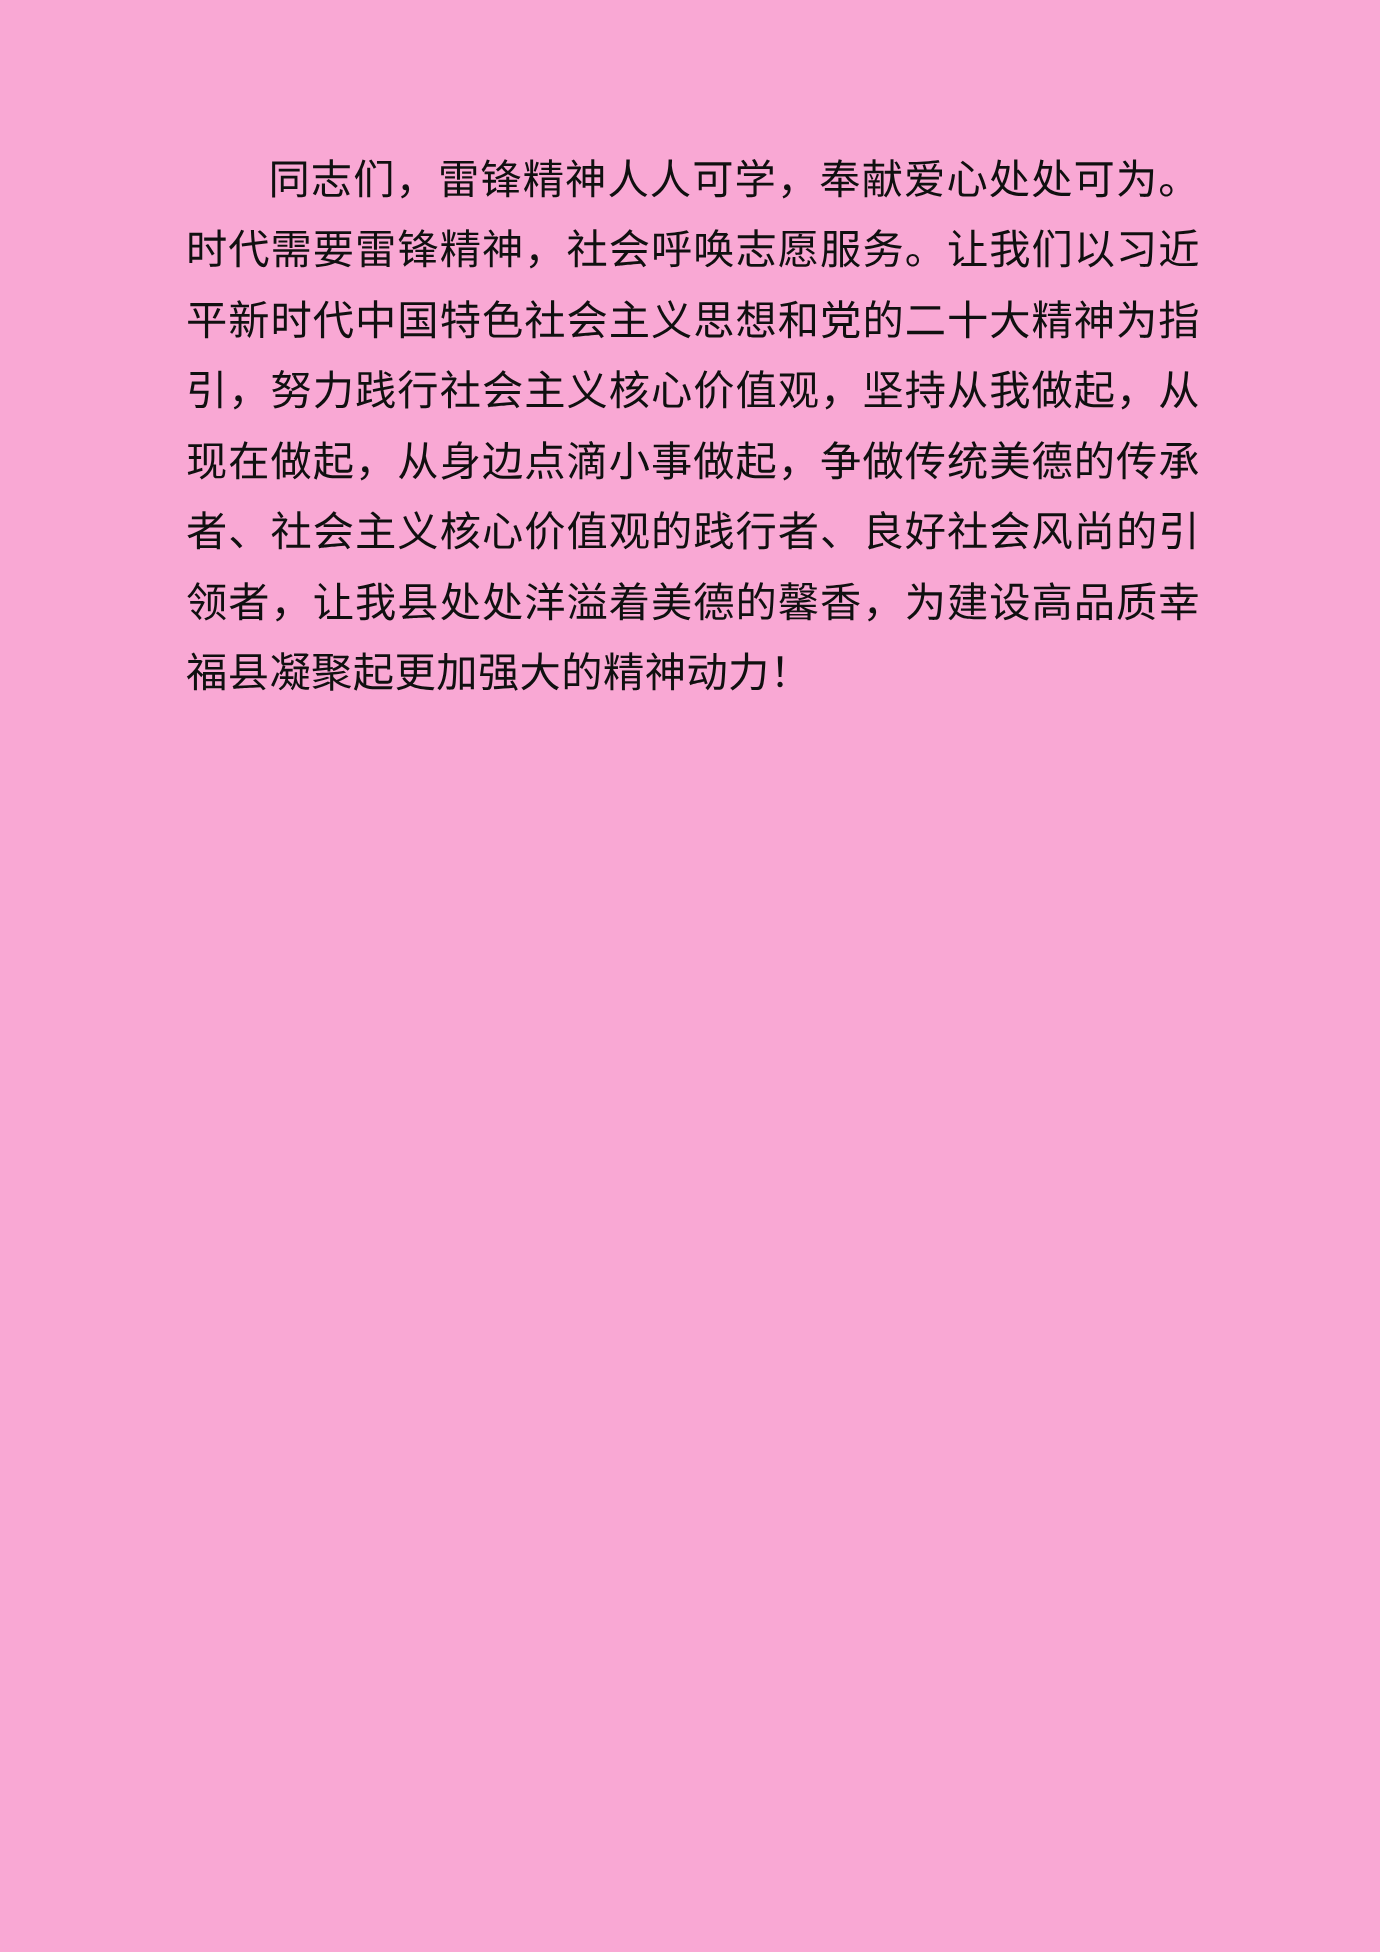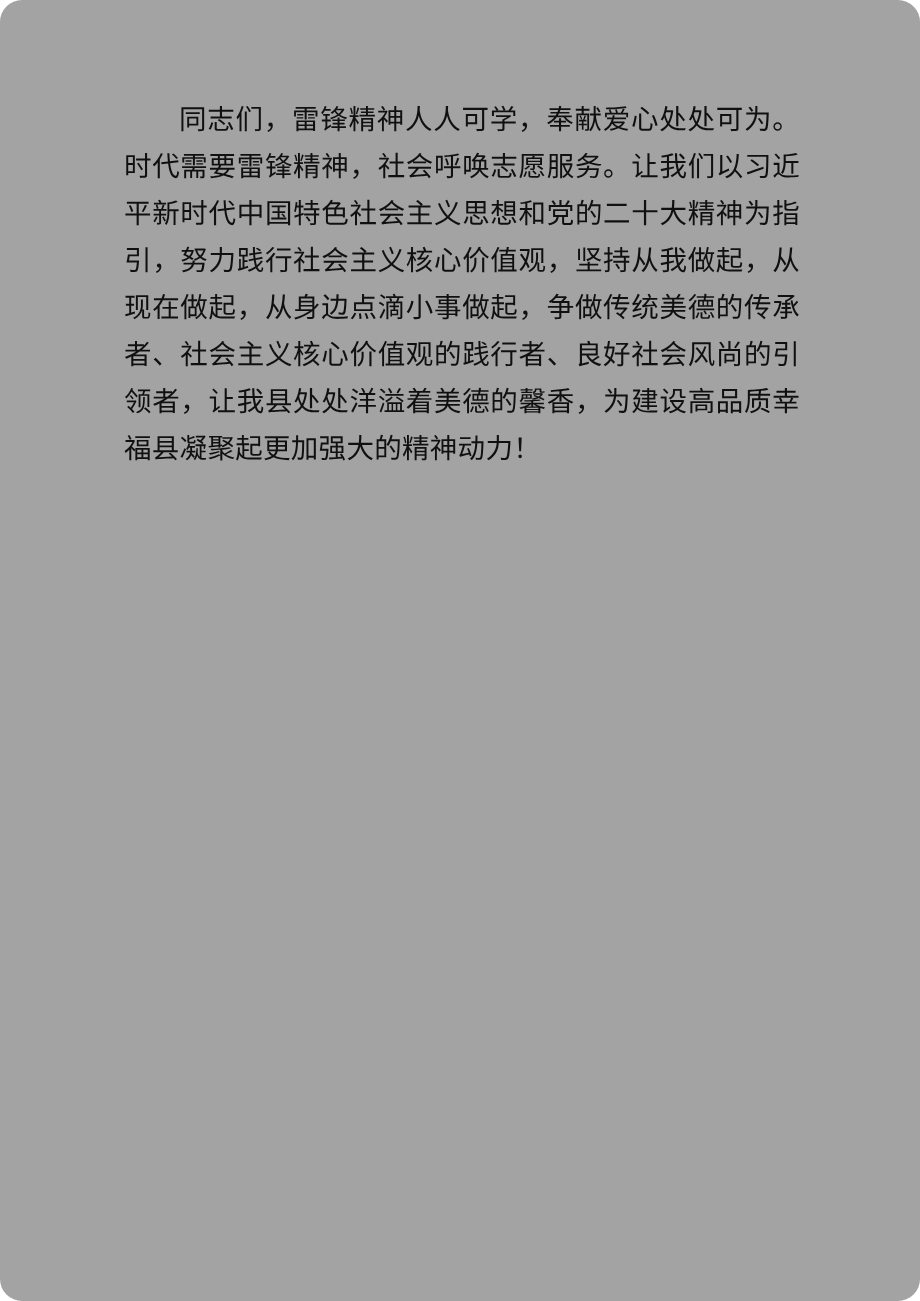--- a/index.html
+++ b/index.html
@@ -11,23 +11,22 @@
     width: 920px;
     height: 1301px;
     font-family: "Liberation Serif", "DejaVu Serif", serif;
     color: #000000;
     overflow: hidden;
   }
   .page {
     position: relative;
     width: 920px;
     height: 1301px;
-    background: #a3a3a3;
+    background: #f9a8d4;
     box-sizing: border-box;
-    border-radius: 22px;
   }
   .doc-body {
     position: absolute;
     left: 124px;
     top: 96px;
     width: 676px;
   }
   .paragraph {
     font-size: 27.5px;
     line-height: 47px;

